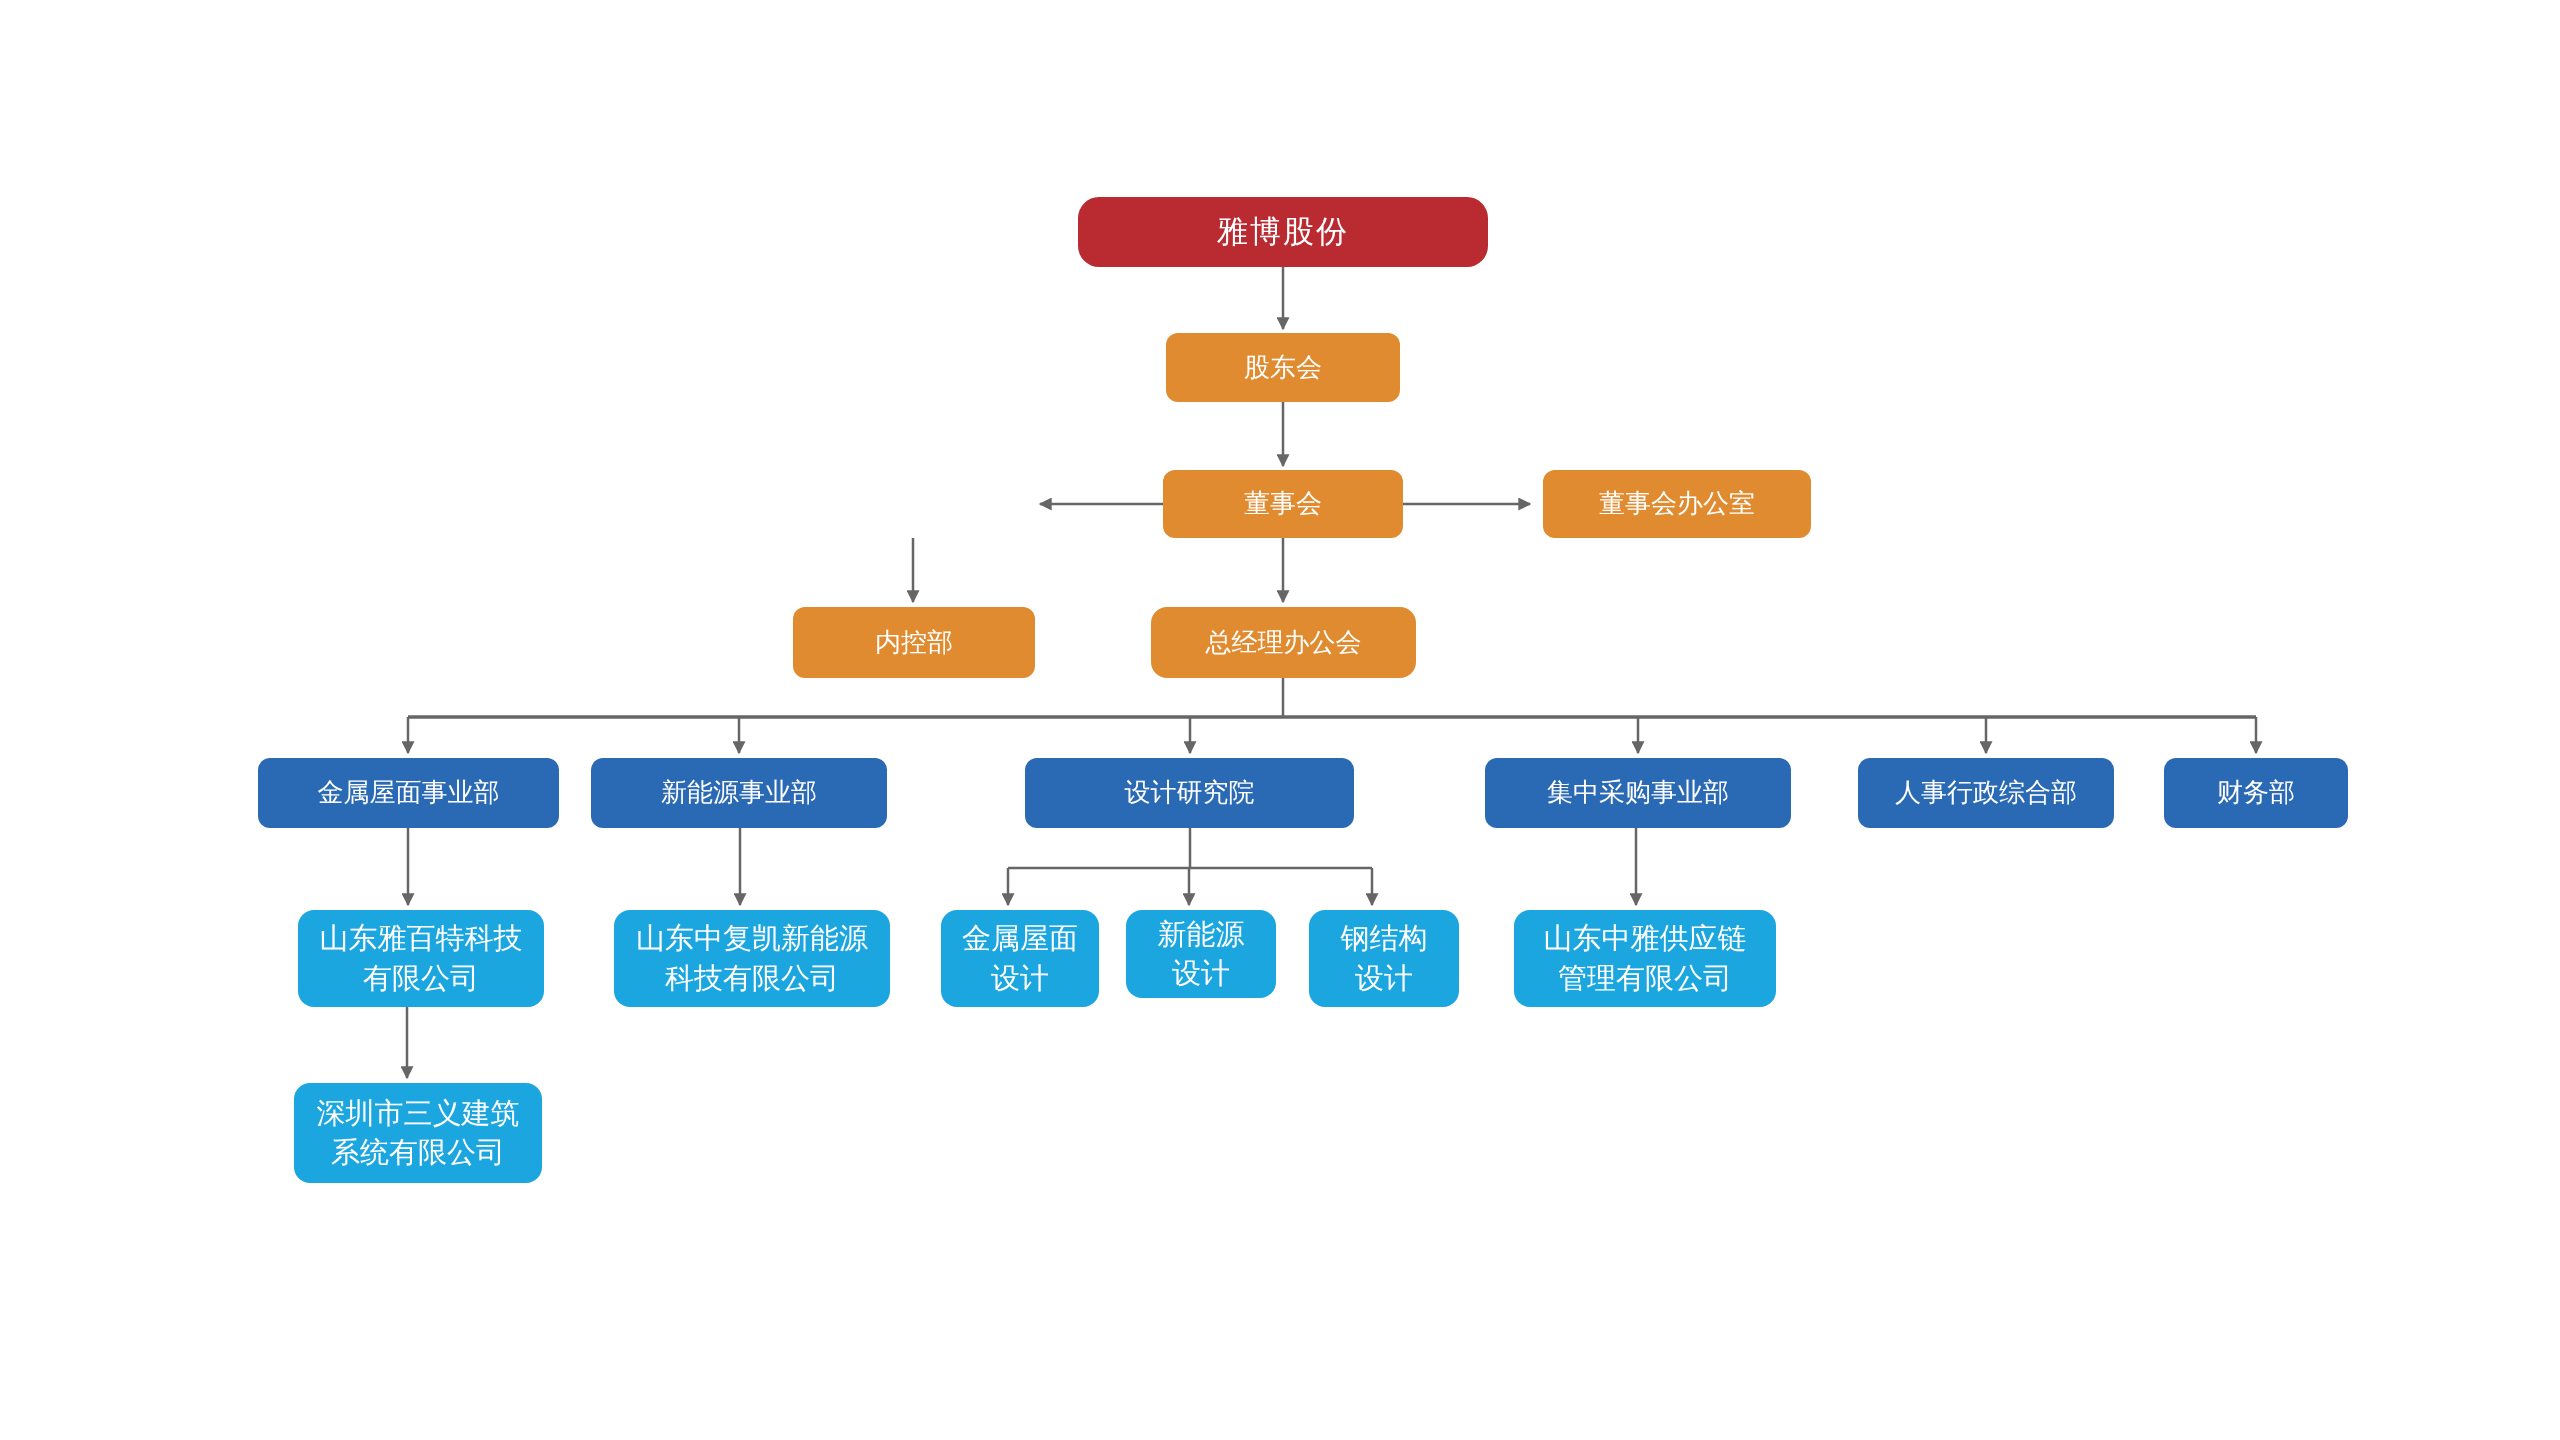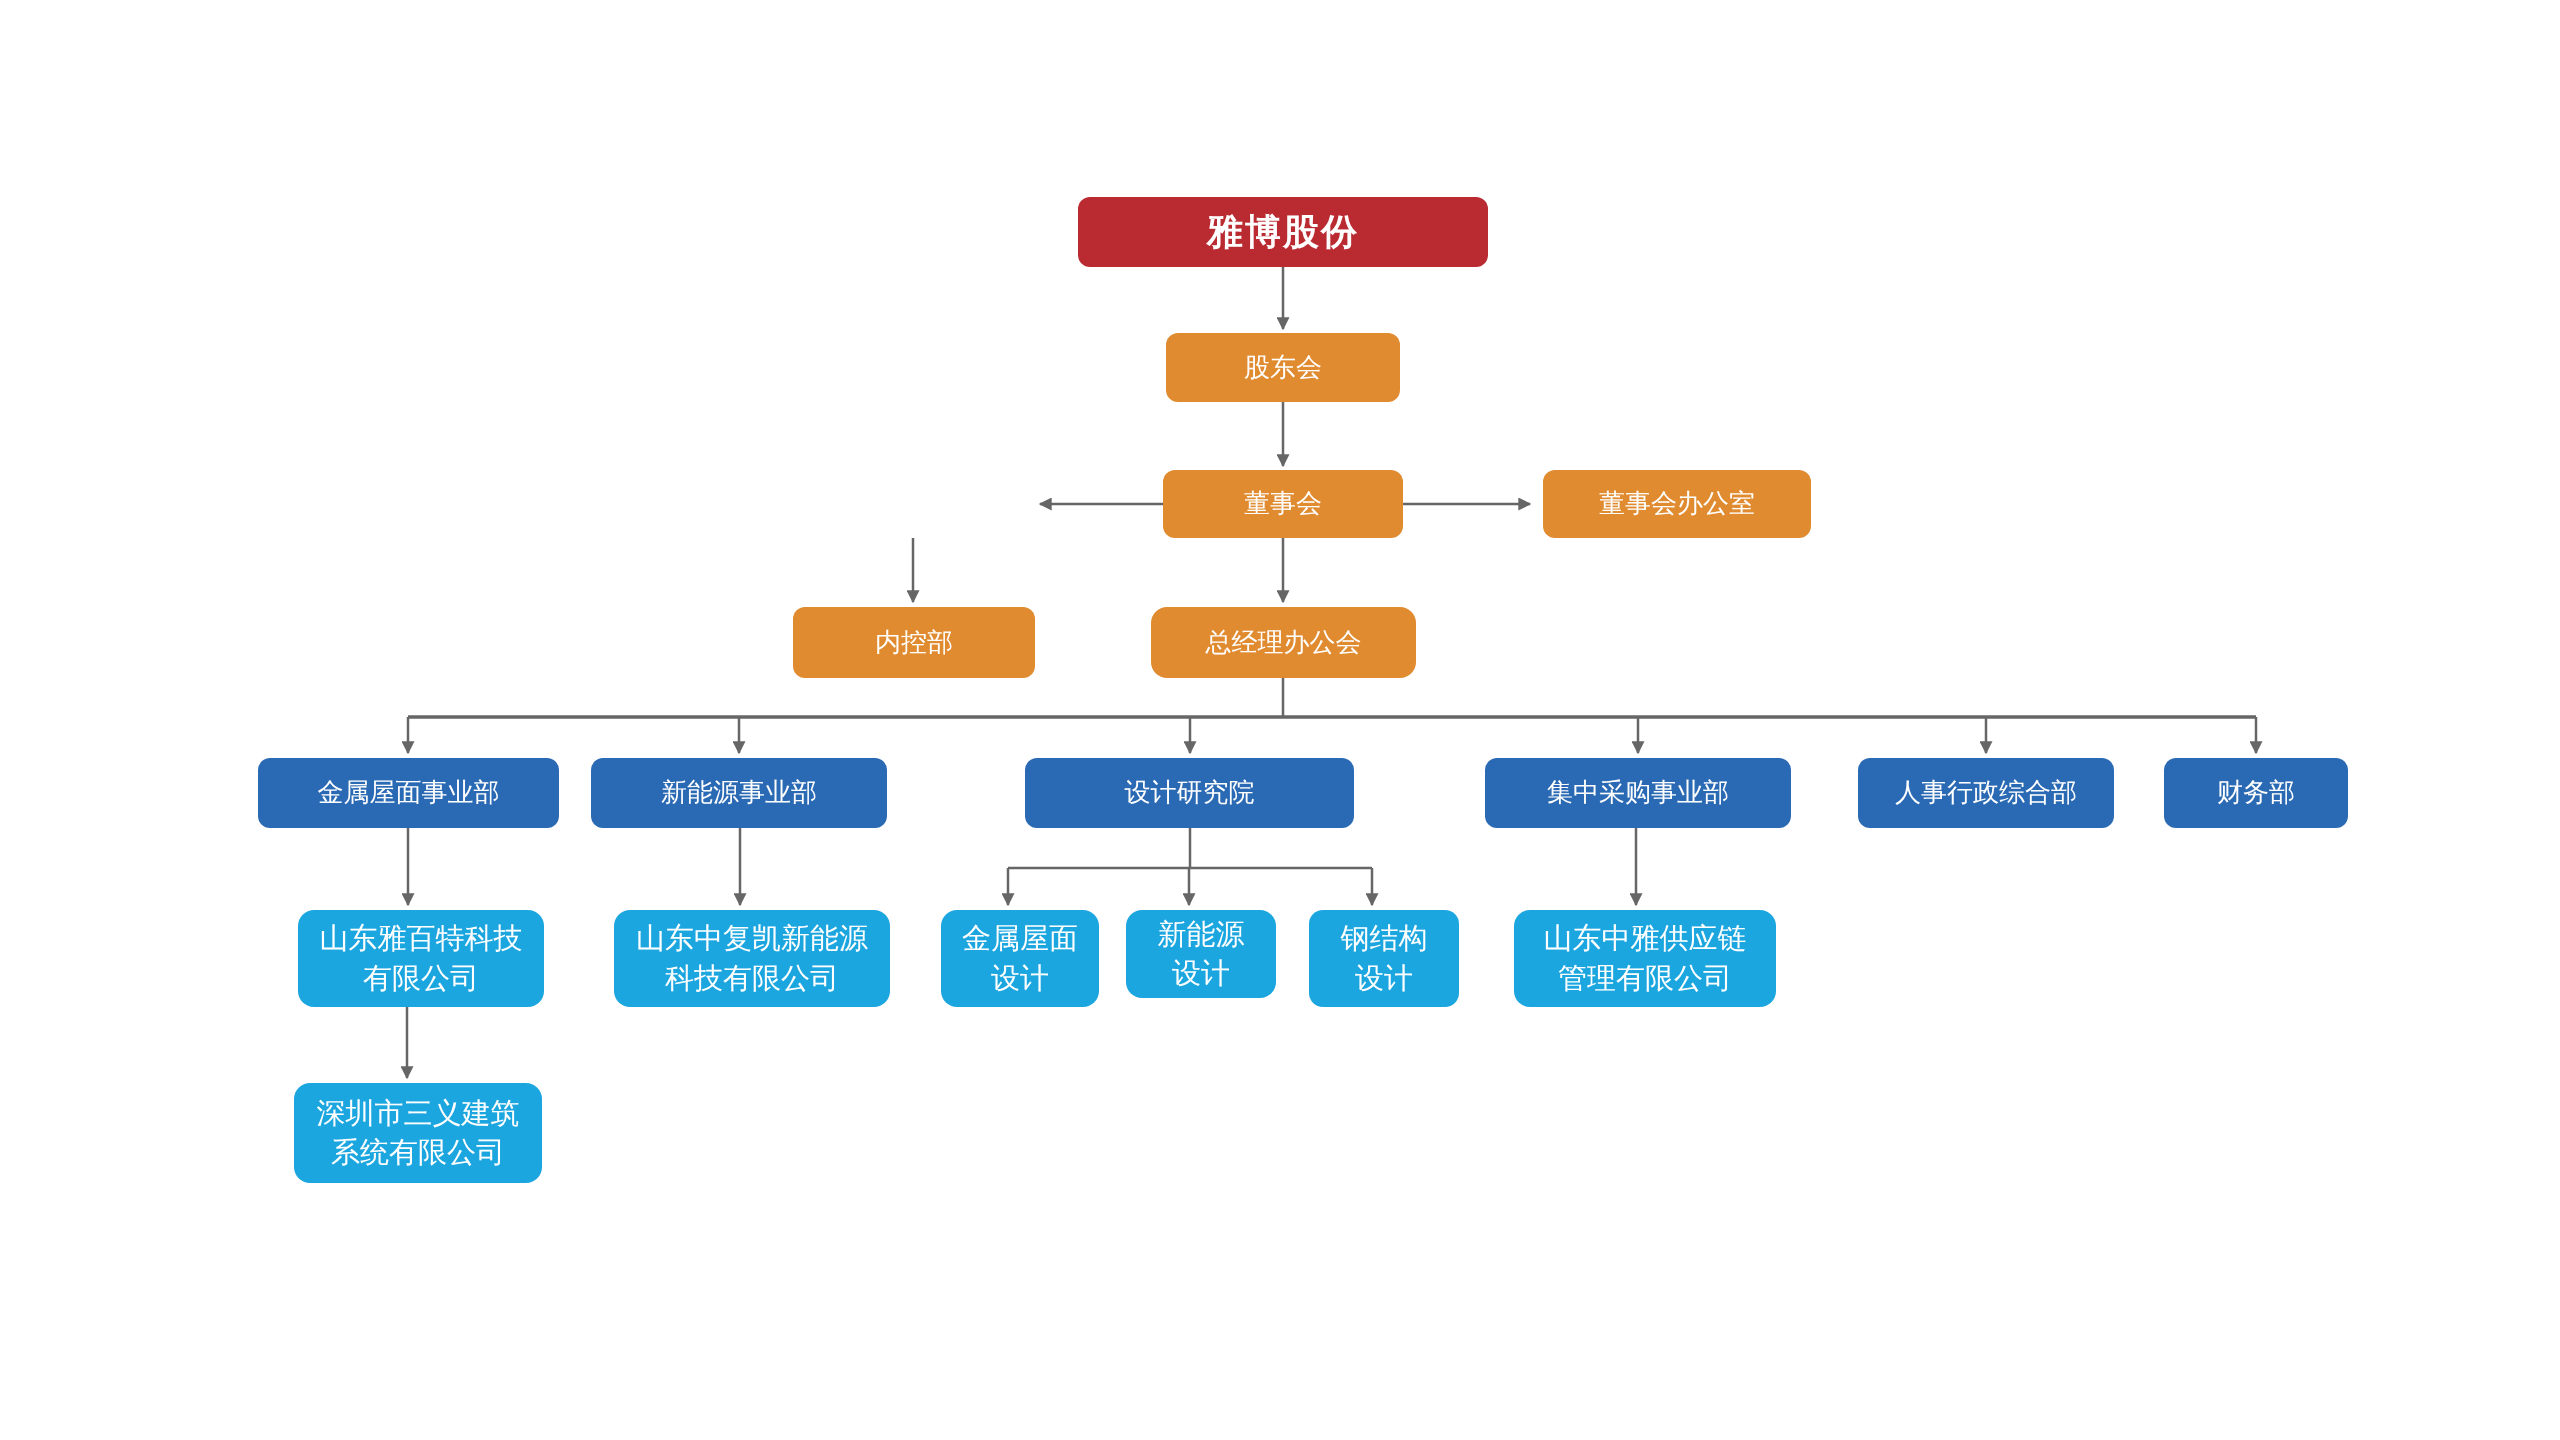--- a/index.html
+++ b/index.html
@@ -42,23 +42,24 @@
     text-align: center;
     color: var(--text);
     border-radius: 12px;
   }
   .node .label {
     white-space: pre-line;
     line-height: 1.35;
   }
   .node.lvl-root {
     background: var(--root);
-    font-size: 36px;
-    font-weight: 700;
+    font-size: 31px;
+    font-weight: 400;
     letter-spacing: 2px;
+    border-radius: 21px;
   }
   .node.lvl-gov {
     background: var(--governance);
     font-size: 26px;
   }
   .node.lvl-dept {
     background: var(--department);
     font-size: 26px;
   }
   .node.lvl-sub {
@@ -164,21 +165,21 @@
 科技有限公司</span>
   </div>
   <div class="node lvl-sub" style="left:929px; top:910px; width:158px; height:97px;font-family:Liberation Serif, serif;">
     <span class="label">金属屋面
 设计</span>
   </div>
   <div class="node lvl-sub" style="left:1114px; top:910px; width:150px; height:88px;">
     <span class="label">新能源
 设计</span>
   </div>
-  <div class="node lvl-sub" style="left:1297px; top:910px; width:150px; height:97px;border-radius:14px;">
+  <div class="node lvl-sub" style="left:1297px; top:910px; width:150px; height:97px;">
     <span class="label">钢结构
 设计</span>
   </div>
   <div class="node lvl-sub" style="left:1502px; top:910px; width:262px; height:97px;">
     <span class="label">山东中雅供应链
 管理有限公司</span>
   </div>
 
   <div class="node lvl-sub" style="left:282px; top:1083px; width:248px; height:100px;">
     <span class="label">深圳市三义建筑

